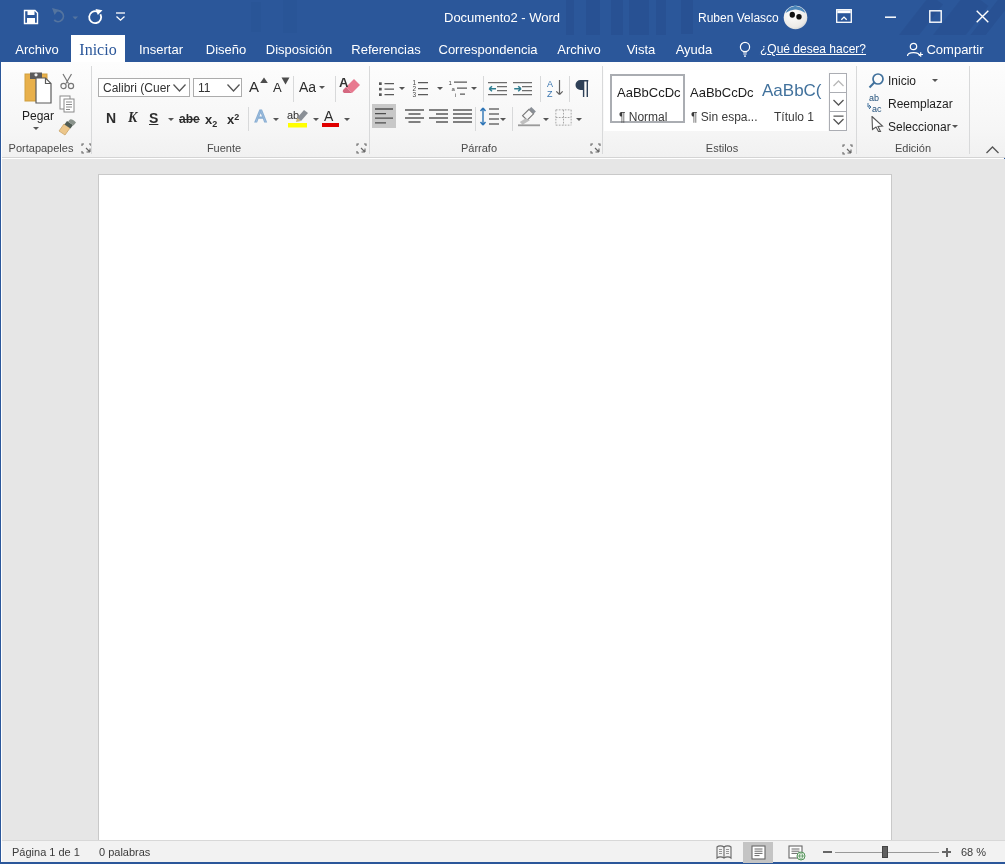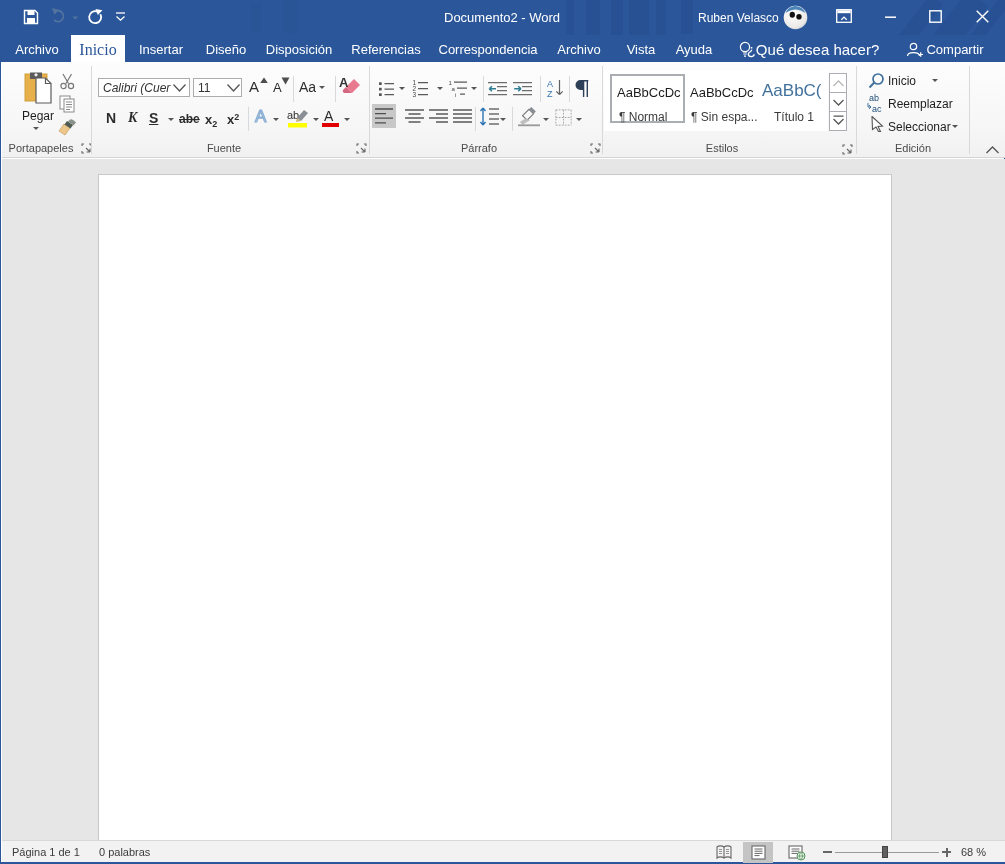--- a/index.html
+++ b/index.html
@@ -100,21 +100,21 @@
   <div class="tab" style="left:298px;">Disposición</div>
   <div class="tab" style="left:385px;">Referencias</div>
   <div class="tab" style="left:487px;">Correspondencia</div>
   <div class="tab" style="left:578px;">Archivo</div>
   <div class="tab" style="left:640px;">Vista</div>
   <div class="tab" style="left:693px;">Ayuda</div>
   <svg class="abs" style="left:737px; top:6px;" width="14" height="17" viewBox="0 0 14 17">
     <circle cx="7" cy="6" r="4.6" fill="none" stroke="#fff" stroke-width="1.2"></circle>
     <path d="M5 10.8 L9 10.8 M5.3 13 L8.7 13 M6 15.2 L8 15.2" stroke="#fff" stroke-width="1.2"></path>
   </svg>
-  <div class="tab" style="left:812px; font-size:15px;">¿Qué desea hacer?</div>
+  <div class="tab" style="left:812px; font-size:12px;text-decoration:underline;">¿Qué desea hacer?</div>
   <svg class="abs" style="left:905px; top:7px;" width="17" height="16" viewBox="0 0 17 16">
     <circle cx="7.5" cy="4.5" r="3.2" fill="none" stroke="#fff" stroke-width="1.2"></circle>
     <path d="M1.5 14 C1.5 9.5, 13.5 9.5, 13.5 14" fill="none" stroke="#fff" stroke-width="1.2"></path>
     <path d="M12.5 12.5 L17 12.5 M14.7 10.2 L14.7 14.8" stroke="#fff" stroke-width="1.2"></path>
   </svg>
   <div class="tab" style="left:954px;">Compartir</div>
 </div>
 <div id="ribbon">
 
 <svg class="abs" style="left:22px; top:9px;" width="30" height="34" viewBox="0 0 30 34">
@@ -147,21 +147,21 @@
   <path d="M7.5 6.5 L13.5 10.5 L16 7 L10 3 Z" fill="#4f5b53"></path>
   <path d="M11 3.5 L16.5 7.5 L19 4.5 Q15 0.5 13 1.5 Z" fill="#89928b"></path>
 </svg>
 <div class="glabel" style="left:39px;">Portapapeles</div>
 <svg class="abs" style="left:79px; top:81px;" width="11" height="11" viewBox="0 0 11 11">
   <path d="M1 3 L1 1 L3 1 M8 1 L10 1 L10 3 M1 8 L1 10 L3 10" fill="none" stroke="#666" stroke-width="1.1"></path>
   <path d="M5 5 L9 9 M9 9 L9 5.5 M9 9 L5.5 9" fill="none" stroke="#666" stroke-width="1.1"></path>
 </svg>
 <div class="gdiv" style="left:89px;"></div>
 
-<div class="combo" style="left:96px; top:16px; width:92px;font-style:italic;">
+<div class="combo" style="left:96px; top:16px; width:92px;">
   <div class="cbtext">Calibri (Cuer</div>
   <svg class="abs" style="left:74px; top:5px;" width="13" height="8" viewBox="0 0 13 8">
           <path d="M0.5 0.5 L6.5 7 L12.5 0.5" fill="none" stroke="#555" stroke-width="1.3"></path>
         </svg>
 </div>
 <div class="combo" style="left:191px; top:16px; width:49px;">
   <div class="cbtext">11</div>
   <svg class="abs" style="left:33px; top:5px;" width="13" height="8" viewBox="0 0 13 8">
           <path d="M0.5 0.5 L6.5 7 L12.5 0.5" fill="none" stroke="#555" stroke-width="1.3"></path>
         </svg>

